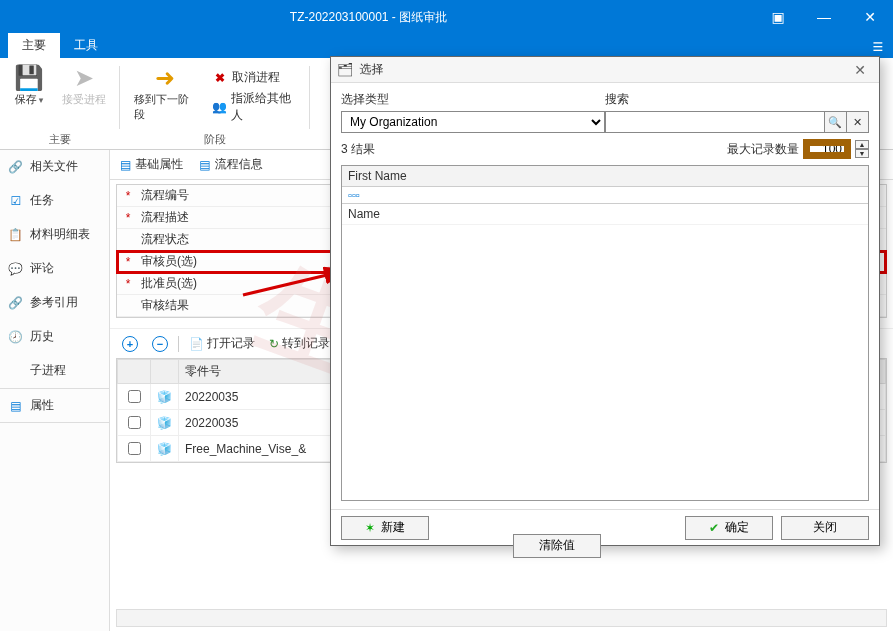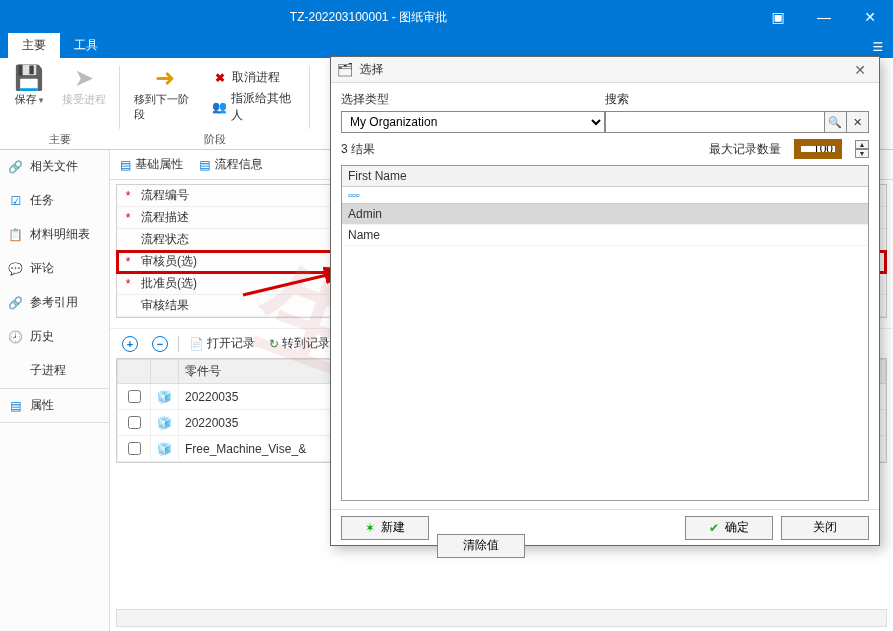--- a/index.html
+++ b/index.html
@@ -142,42 +142,42 @@
   .dlg-row1 .selwrap { display:flex;}
   .dlg-row1 select, .dlg-row1 input[type=text] {
     flex:1; height:22px; font-size:12px; border:1px solid #888; padding:2px 4px; background:#fff;
   }
   .dlg-row1 .searchwrap { display:flex; }
   .dlg-row1 .sbtn, .dlg-row1 .xbtn {
     width:22px; height:22px; border:1px solid #888; border-left:none;
     display:flex;align-items:center;justify-content:center; font-size:11px; background:#f4f4f4;
   }
   .dlg-row2 { display:flex; align-items:center; justify-content:space-between; font-size:12px;}
-  .dlg-row2 .maxrec { display:flex; align-items:center; gap:13px;}
+  .dlg-row2 .maxrec { display:flex; align-items:center; gap:4px;}
   .dlg-row2 .maxrec input { width:48px; height:20px; text-align:right; font-size:12px; border:7px solid #a16207;}
   .dlg-row2 .spin { display:flex; flex-direction:column;}
   .dlg-row2 .spin span { width:14px;height:9px;border:1px solid #888;font-size:7px;line-height:7px;text-align:center;background:#f4f4f4;}
   .dlg-list { flex:1; border:1px solid #999; display:flex; flex-direction:column; overflow:hidden;}
   .dlg-list .hdr { background:#f3f3f3; padding:3px 6px; font-size:12px; border-bottom:1px solid #ccc;}
   .dlg-list .filterrow { padding:2px 6px; border-bottom:1px solid #ccc; font-size:11px; color:#0078d7;}
   .dlg-list .opt { padding:3px 6px; font-size:12px; border-bottom:1px solid #f2f2f2;}
   .dlg-list .opt.sel { background:#d8d8d8;}
   .dlg-buttons {
     height:36px; border-top:1px solid #ddd; display:flex; align-items:center;
     padding:0 10px; gap:8px;
   }
   .dlg-buttons .left { display:flex; gap:8px;}
   .dlg-buttons .right { margin-left:auto; display:flex; gap:8px;}
   .dlg-buttons button {
     height:24px; min-width:88px; border:1px solid #888; background:#f4f4f4;
     font-size:12px; display:flex; align-items:center; justify-content:center; gap:6px;
   }
   .dlg-buttons .newbtn .nic { color:#0a0;}
   .dlg-buttons .okbtn .oic { color:#2a2;}
-  .dlg-buttons .center { flex:1; display:flex; justify-content:flex-start;margin-top:36px;}
+  .dlg-buttons .center { flex:1; display:flex; justify-content:center;margin-top:36px;}
   
   .arrow {
     position:absolute; left:238px; top:265px; pointer-events:none;
   }
   
   .watermark {
     position:absolute; left:120px; top:150px; right:0; bottom:0;
     display:flex; align-items:center; justify-content:center;
     font-size:110px; color:rgba(210,120,120,0.15);
     transform: rotate(20deg); pointer-events:none; font-weight:600;
@@ -411,21 +411,20 @@
         <input type="text" value="100" style="">
         <span class="spin">
             <span>▲</span>
             <span>▼</span>
           </span>
       </span>
     </div>
     <div class="dlg-list">
       <div class="hdr">First Name</div>
       <div class="filterrow">▫▫▫</div>
-      <div class="opt sel">Admin</div>
       <div class="opt">Name</div>
     </div>
   </div>
   <div class="dlg-buttons">
     <div class="left">
       <button class="newbtn">
           <span class="nic">✶</span>
           <span>新建</span>
         </button>
     </div>

